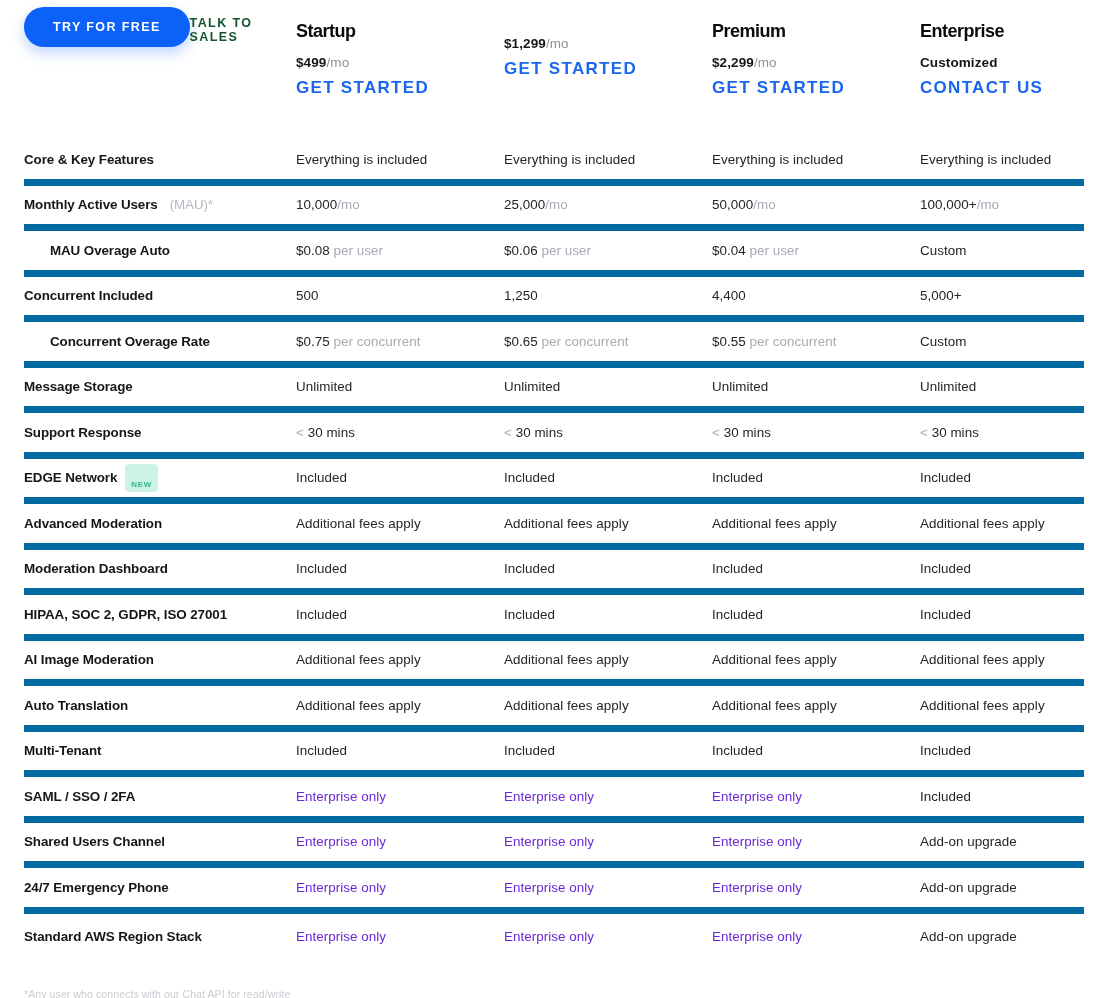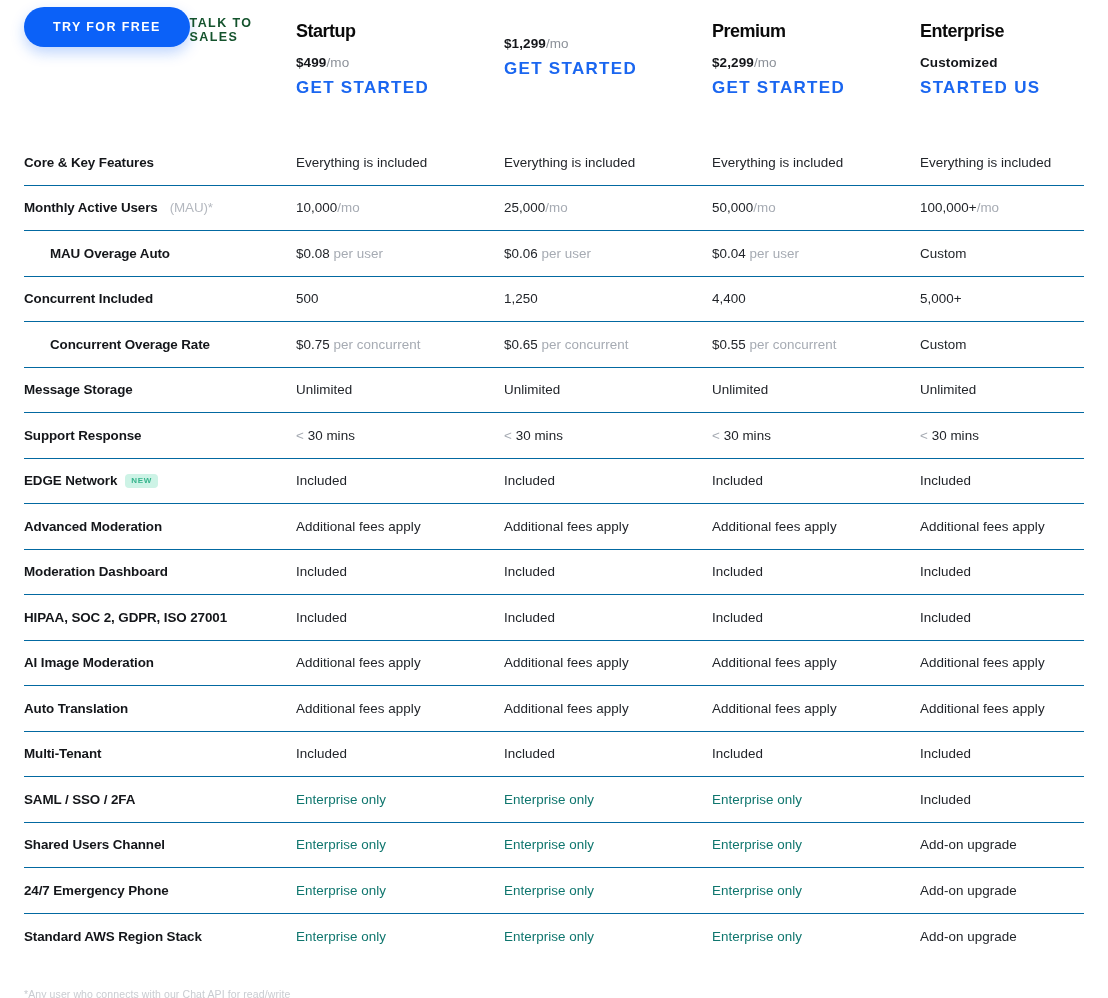--- a/index.html
+++ b/index.html
@@ -98,21 +98,21 @@
     cursor: pointer;
   }
 
   
   .table { padding: 0 24px; }
 
   .trow {
     display: flex;
     align-items: center;
     height: 45.5px;
-    border-bottom: 1px solid #0369a1;
+    border-bottom: 7px solid #0369a1;
   }
   .trow:last-child { border-bottom: none; }
 
   .feat-cell {
     width: 272px;
     flex: 0 0 272px;
     font-size: 13.4px;
     font-weight: bold;
     color: #14161a;
     letter-spacing: -0.1px;
@@ -123,40 +123,40 @@
 
   .feat-muted {
     font-weight: normal;
     color: #b4b8bf;
     margin-left: 12px;
   }
 
   .new-badge {
     display: inline-block;
     margin-left: 8px;
-    padding: 2px 6px 2px 6px;
+    padding: 16px 6px 2px 6px;
     border-radius: 4px;
     background: #cdf3e6;
     color: #35b48c;
     font-size: 8px;
     font-weight: bold;
     letter-spacing: 0.6px;
     line-height: 1.25;
     vertical-align: middle;
   }
 
   .val-cell {
     width: 208px;
     flex: 0 0 208px;
     font-size: 13.4px;
     color: #22252a;
     letter-spacing: 0.05px;
   }
   .val-cell .sub { color: #a6abb3; }
-  .val-cell.dim { color: #0f766e; }
+  .val-cell.dim { color: #6d28d9; }
 
   
   .footnote {
     position: absolute;
     left: 24px;
     bottom: -2px;
     font-size: 10.5px;
     color: #c9ccd1;
     letter-spacing: 0.1px;
   }
@@ -186,21 +186,21 @@
 
     <div class="plan-col">
       <div class="plan-name">Premium</div>
       <div class="plan-price"><span>$2,299</span><span class="per">/mo</span></div>
       <a class="plan-action" href="#">GET STARTED</a>
     </div>
 
     <div class="plan-col">
       <div class="plan-name">Enterprise</div>
       <div class="plan-price"><span>Customized</span><span class="per"></span></div>
-      <a class="plan-action" href="#">STARTED US</a>
+      <a class="plan-action" href="#">CONTACT US</a>
     </div>
 
   </div>
 
   <div class="table" id="table-body">
       <div class="trow">
         <div class="feat-cell">
           <span>Core &amp; Key Features</span>
         </div>
         <div class="val-cell"><span>Everything is included</span></div>

